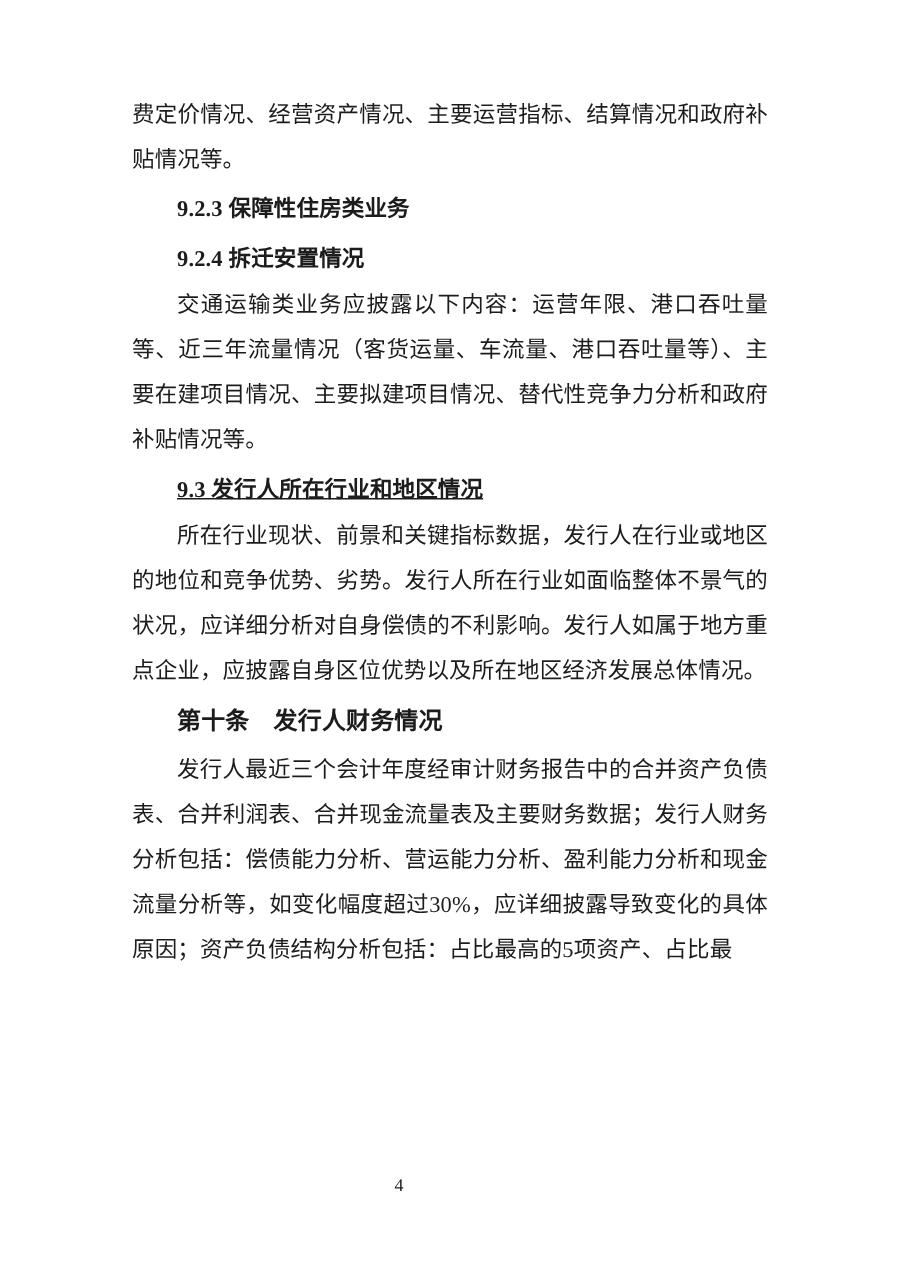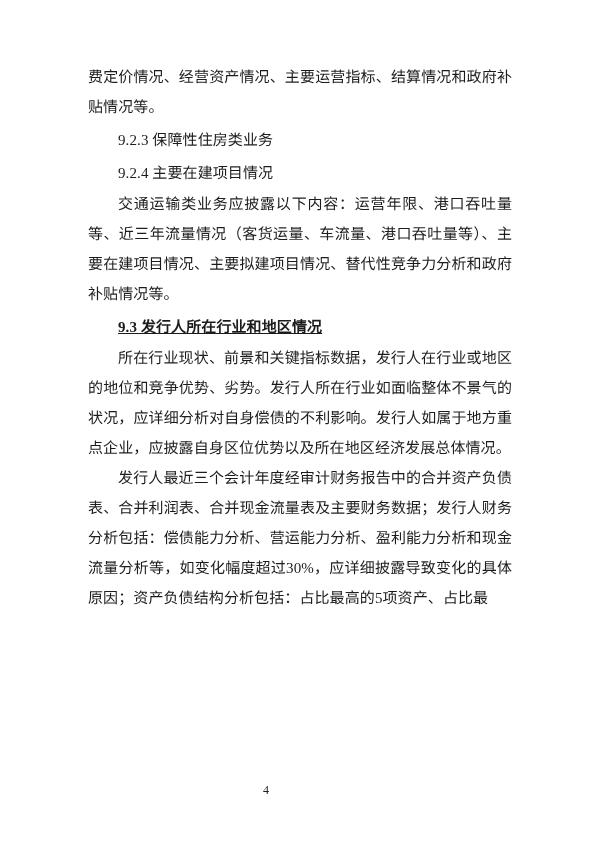--- a/index.html
+++ b/index.html
@@ -31,20 +31,21 @@
   }
   
   .para-indent { text-indent: 30px; }
   
   .para-cont { text-indent: 0; }
   
   .h-sub {
     text-indent: 30px;
     margin-top: 3px !important;
     margin-bottom: 1px !important;
+    font-weight: bold;
   }
   
   .h-kai {
     text-indent: 30px;
     font-weight: bold;
     margin-top: 3px !important;
     margin-bottom: 1px !important;
     text-decoration: underline;
   }
   
@@ -70,27 +71,28 @@
 </head>
 <body>
 
 <div class="page">
   <div class="content">
     <p class="para-cont">费定价情况、经营资产情况、主要运营指标、结算情况和政府补贴情况等。</p>
 
     <p class="h-sub">9.2.3 保障性住房类业务</p>
 
 
-    <p class="h-sub">9.2.4 主要在建项目情况</p>
+    <p class="h-sub">9.2.4 拆迁安置情况</p>
 
     <p class="para-indent">交通运输类业务应披露以下内容：运营年限、港口吞吐量等、近三年流量情况（客货运量、车流量、港口吞吐量等）、主要在建项目情况、主要拟建项目情况、替代性竞争力分析和政府补贴情况等。</p>
 
     <p class="h-kai">9.3 发行人所在行业和地区情况</p>
 
     <p class="para-indent">所在行业现状、前景和关键指标数据，发行人在行业或地区的地位和竞争优势、劣势。发行人所在行业如面临整体不景气的状况，应详细分析对自身偿债的不利影响。发行人如属于地方重点企业，应披露自身区位优势以及所在地区经济发展总体情况。</p>
 
+    <p class="h-hei">第十条　发行人财务情况</p>
 
 
     <p class="para-indent">发行人最近三个会计年度经审计财务报告中的合并资产负债表、合并利润表、合并现金流量表及主要财务数据；发行人财务分析包括：偿债能力分析、营运能力分析、盈利能力分析和现金流量分析等，如变化幅度超过30%，应详细披露导致变化的具体原因；资产负债结构分析包括：占比最高的5项资产、占比最</p>
   </div>
 
   <div class="footer">4</div>
 </div>
 
 </body></html>

